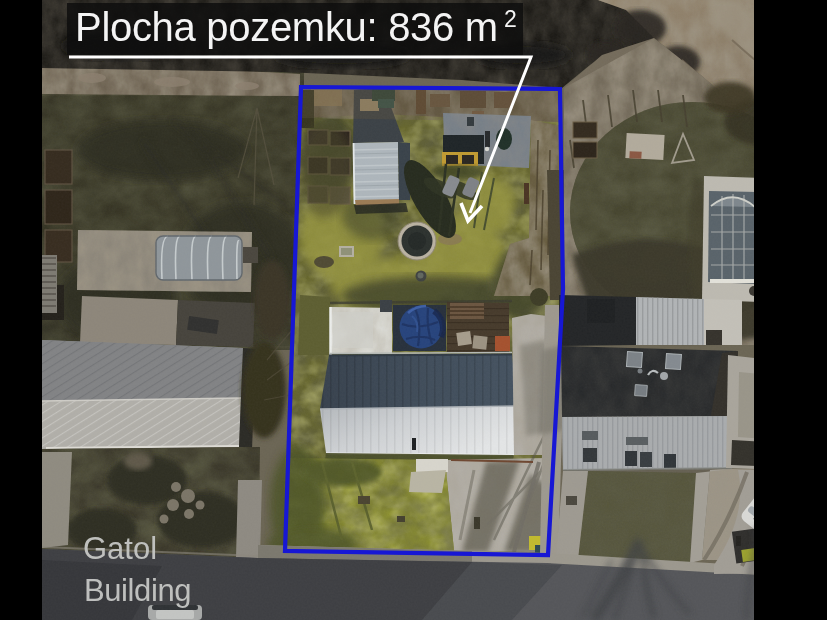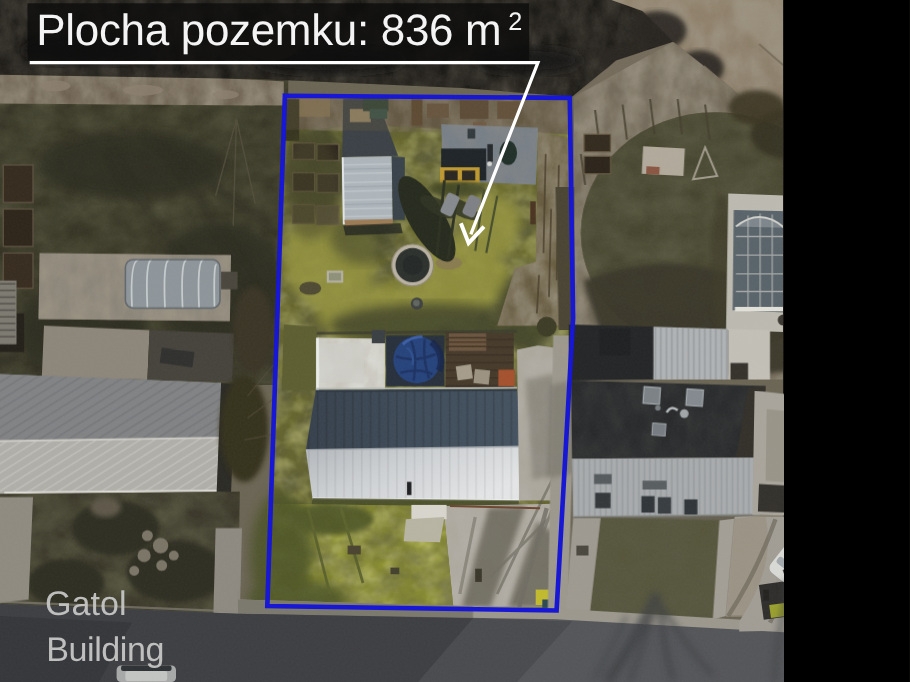--- a/index.html
+++ b/index.html
@@ -1,16 +1,16 @@
 <!DOCTYPE html>
 <html><head>
 <meta charset="utf-8">
 <style>
   html,body{margin:0;padding:0;background:#000;}
-  #stage{position:relative;width:712px;height:620px;overflow:hidden;font-family:"Liberation Sans",sans-serif;}
+  #stage{position:relative;width:712px;height:620px;overflow:hidden;font-family:"Liberation Sans",sans-serif;padding-left:42px;}
   svg{display:block;}
 </style>
 </head>
 <body>
 <div id="stage">
 <svg width="827" height="620" viewBox="0 0 827 620" xmlns="http://www.w3.org/2000/svg">
 <defs>
   <radialGradient id="lawnL" cx="50%" cy="45%" r="70%">
     <stop offset="0%" stop-color="#3b3927"></stop>
     <stop offset="70%" stop-color="#383625"></stop>

